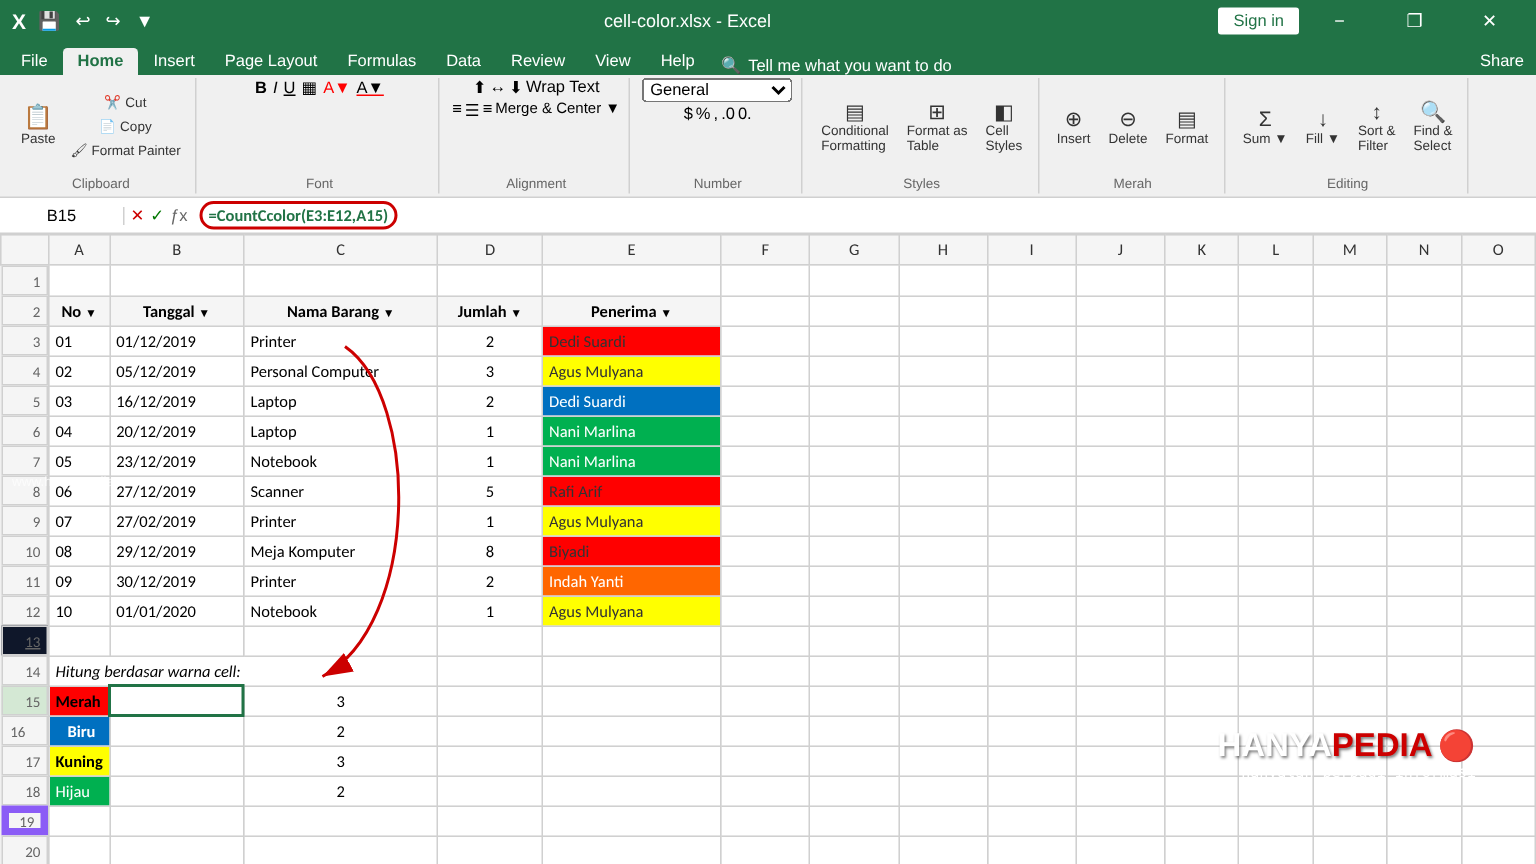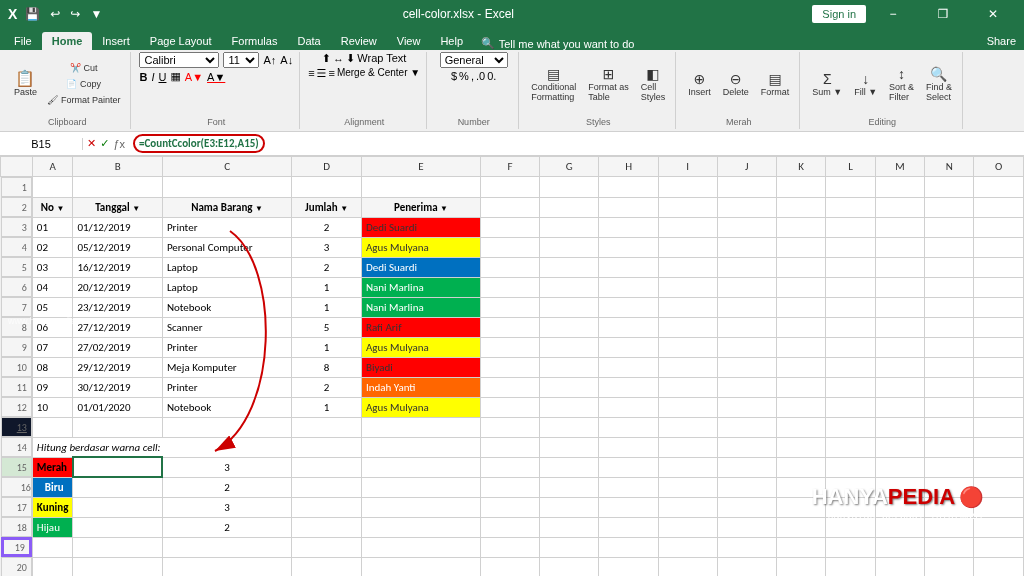--- a/index.html
+++ b/index.html
@@ -267,26 +267,20 @@
         <div class="ribbon-btn">📄 Copy</div>
         <div class="ribbon-btn">🖌 Format Painter</div>
       </div>
     </div>
     <div class="ribbon-group-label">Clipboard</div>
   </div>
 
   <div class="ribbon-group" style="min-width:160px;">
     <div class="ribbon-group-content" style="flex-direction:column;align-items:flex-start;gap:2px;">
       <div style="display:flex;gap:4px;align-items:center;">
-        <select style="font-size:11px;width:80px;"><option>Calibri</option></select>
-        <select style="font-size:11px;width:36px;"><option>11</option></select>
-        <span style="cursor:pointer;">A↑</span>
-        <span style="cursor:pointer;">A↓</span>
-      </div>
-      <div style="display:flex;gap:4px;align-items:center;">
         <b style="cursor:pointer;">B</b>
         <i style="cursor:pointer;">I</i>
         <u style="cursor:pointer;">U</u>
         <span style="cursor:pointer;">▦</span>
         <span style="cursor:pointer;color:#FF0000;">A▼</span>
         <span style="cursor:pointer;text-decoration:underline;text-decoration-color:red;">A▼</span>
       </div>
     </div>
     <div class="ribbon-group-label">Font</div>
   </div>
@@ -304,21 +298,21 @@
         <span style="cursor:pointer;">☰</span>
         <span style="cursor:pointer;">≡</span>
         <span style="cursor:pointer;font-size:10px;">Merge &amp; Center ▼</span>
       </div>
     </div>
     <div class="ribbon-group-label">Alignment</div>
   </div>
 
   <div class="ribbon-group" style="min-width:90px;">
     <div class="ribbon-group-content" style="flex-direction:column;gap:2px;">
-      <select style="font-size:11px;width:68px;"><option>General</option></select>
+      <select style="font-size:11px;width:100px;"><option>General</option></select>
       <div style="display:flex;gap:2px;">
         <span style="cursor:pointer;">$</span>
         <span style="cursor:pointer;">%</span>
         <span style="cursor:pointer;">,</span>
         <span style="cursor:pointer;">.0</span>
         <span style="cursor:pointer;">0.</span>
       </div>
     </div>
     <div class="ribbon-group-label">Number</div>
   </div>
@@ -715,21 +709,21 @@
             <td></td>
             <td></td>
             <td></td>
             <td></td>
             <td></td>
             <td></td>
             <td></td>
           </tr>
 
           <tr>
-            <td class="row-num" style="background:#f5f5f5;text-align:right;padding-right:0;font-size:10px;color:#666;border:1px solid #d0d0d0;">16</td>
+            <td class="row-num" style="background:#f5f5f5;text-align:right;padding-right:14px;font-size:10px;color:#666;border:1px solid #d0d0d0;">16</td>
             <td class="label-blue" style="font-weight:bold;color:white;padding-left:12px;">Biru</td>
             <td></td>
             <td style="text-align:center;">2</td>
             <td></td>
             <td></td>
             <td></td>
             <td></td>
             <td></td>
             <td></td>
             <td></td>
@@ -772,21 +766,21 @@
             <td></td>
             <td></td>
             <td></td>
             <td></td>
             <td></td>
             <td></td>
             <td></td>
           </tr>
 
           <tr>
-            <td class="row-num" style="background:#f5f5f5;text-align:left;padding-right:4px;font-size:10px;color:#666;border:3px solid #8b5cf6;">19</td>
+            <td class="row-num" style="background:#f5f5f5;text-align:left;padding-right:4px;font-size:10px;color:#666;border:5px solid #8b5cf6;">19</td>
             <td></td>
             <td></td>
             <td></td>
             <td></td>
             <td></td>
             <td></td>
             <td></td>
             <td></td>
             <td></td>
             <td></td>

